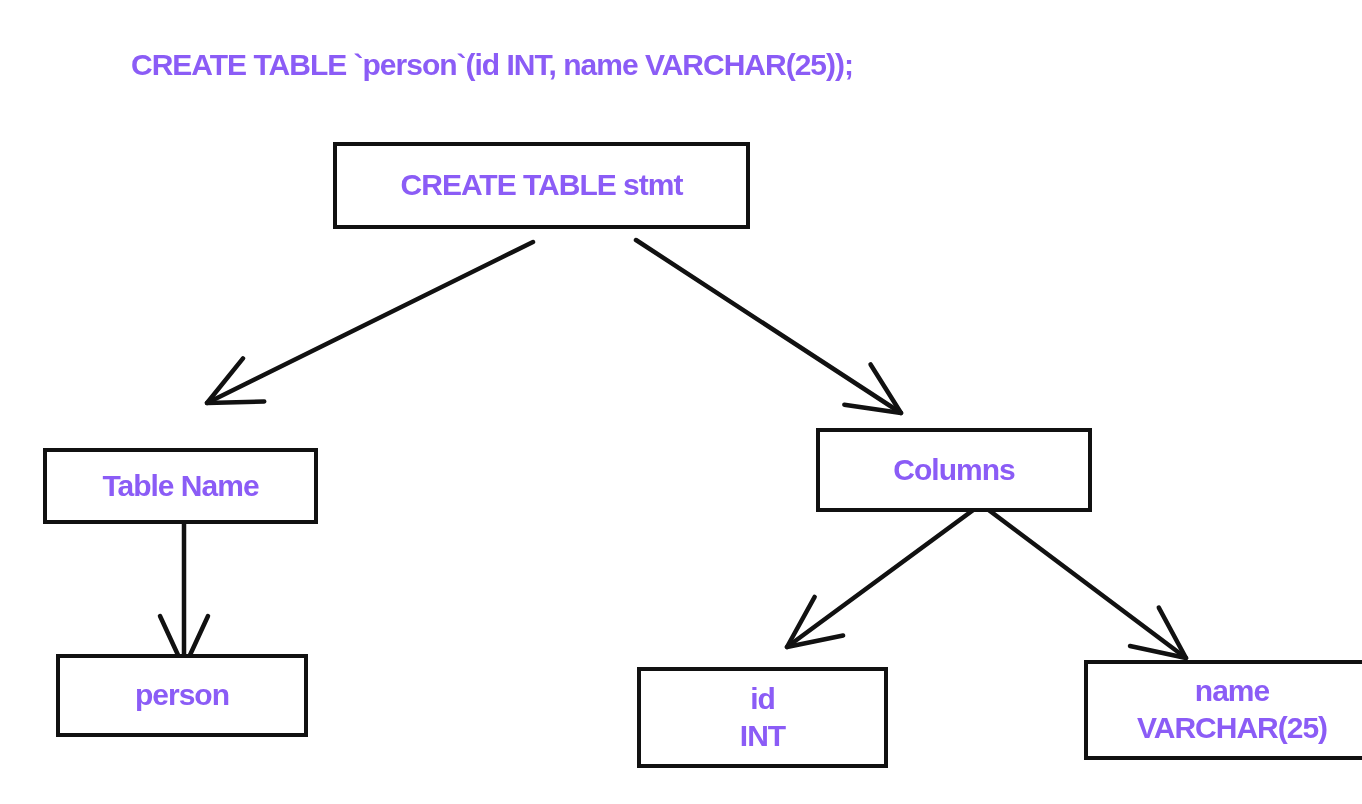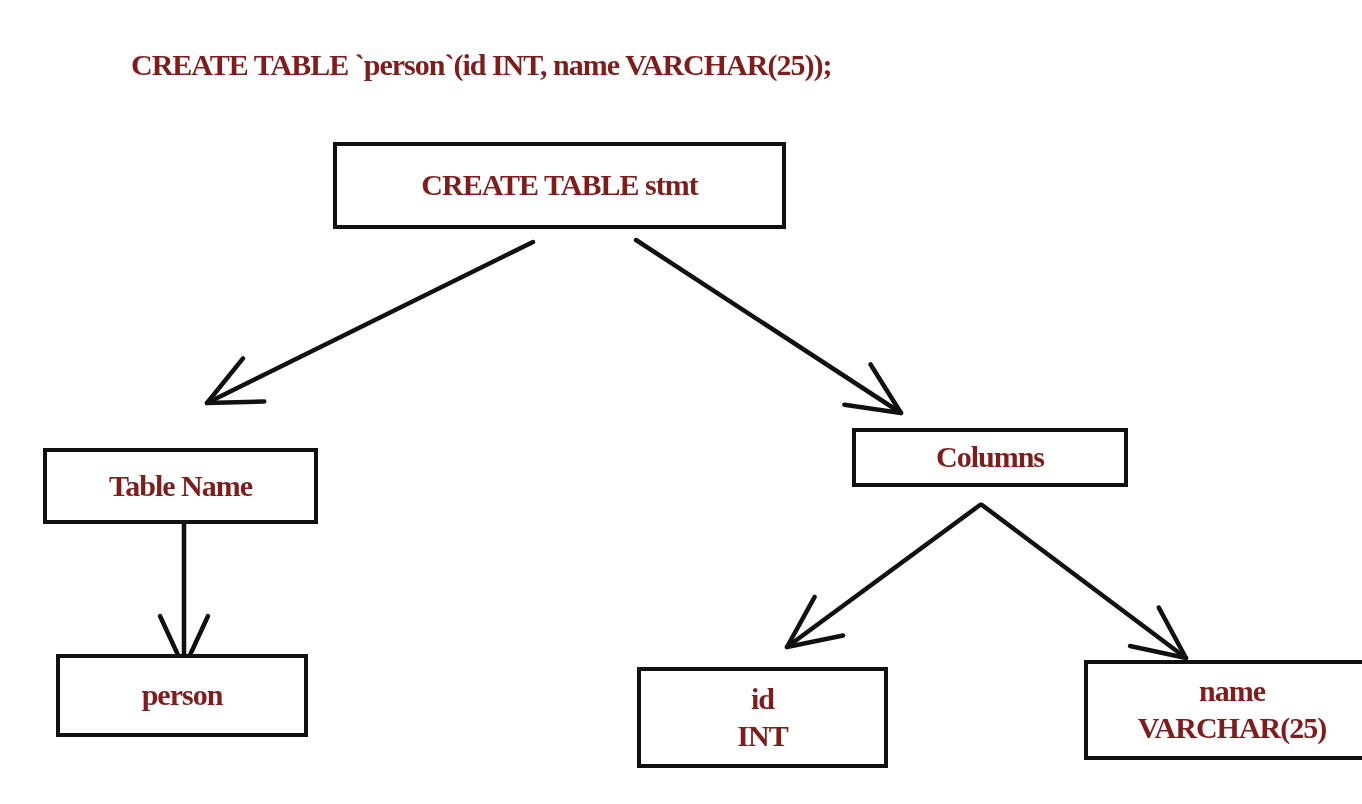--- a/index.html
+++ b/index.html
@@ -6,22 +6,22 @@
     margin: 0;
     padding: 0;
     background: #ffffff;
   }
   .canvas {
     position: relative;
     width: 1362px;
     height: 804px;
     background: #ffffff;
     overflow: hidden;
-    font-family: Liberation Serif, serif;
-    color: #7f1d1d;
+    font-family: Liberation Sans, sans-serif;
+    color: #8b5cf6;
     border-radius: 9px;
   }
   .code-line {
     position: absolute;
     left: 131px;
     top: 48px;
     font-size: 30px;
     font-weight: bold;
     letter-spacing: -1px;
     white-space: pre;
@@ -42,23 +42,23 @@
     flex-direction: column;
     align-items: center;
     justify-content: center;
     font-size: 30px;
     font-weight: bold;
     line-height: 1.22;
     text-align: center;
     letter-spacing: -1px;
     white-space: pre;
   }
-  .node-root        { left: 333px;  top: 142px; width: 453px; height: 87px;  }
+  .node-root        { left: 333px;  top: 142px; width: 417px; height: 87px;  }
   .node-table-name  { left: 43px;   top: 421px; width: 275px; height: 76px; margin-top: 27px;  }
-  .node-columns     { left: 852px;  top: 428px; width: 276px; height: 59px;  }
+  .node-columns     { left: 816px;  top: 428px; width: 276px; height: 84px;  }
   .node-person      { left: 56px;   top: 654px; width: 252px; height: 83px;  }
   .node-id-int      { left: 637px;  top: 667px; width: 251px; height: 101px; }
   .node-name-varchar{ left: 1084px; top: 660px; width: 296px; height: 100px; }
 </style>
 </head>
 <body>
 
 <div class="canvas">
 
   <div class="code-line">CREATE TABLE `person`(id INT, name VARCHAR(25));</div>

